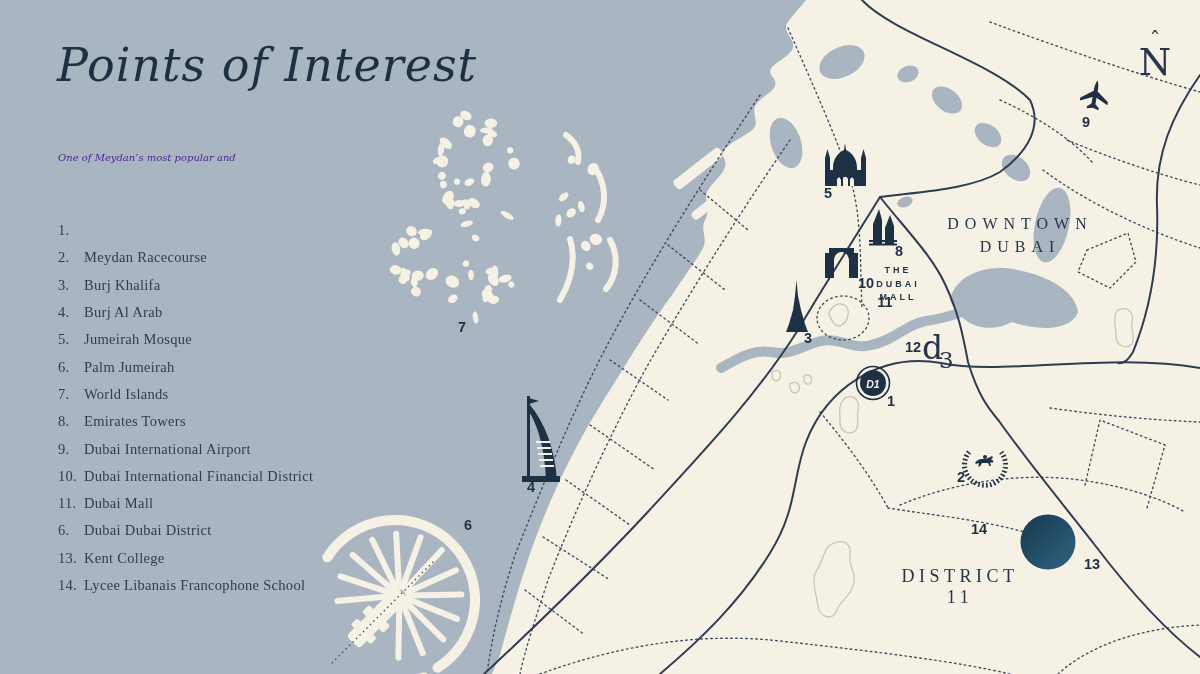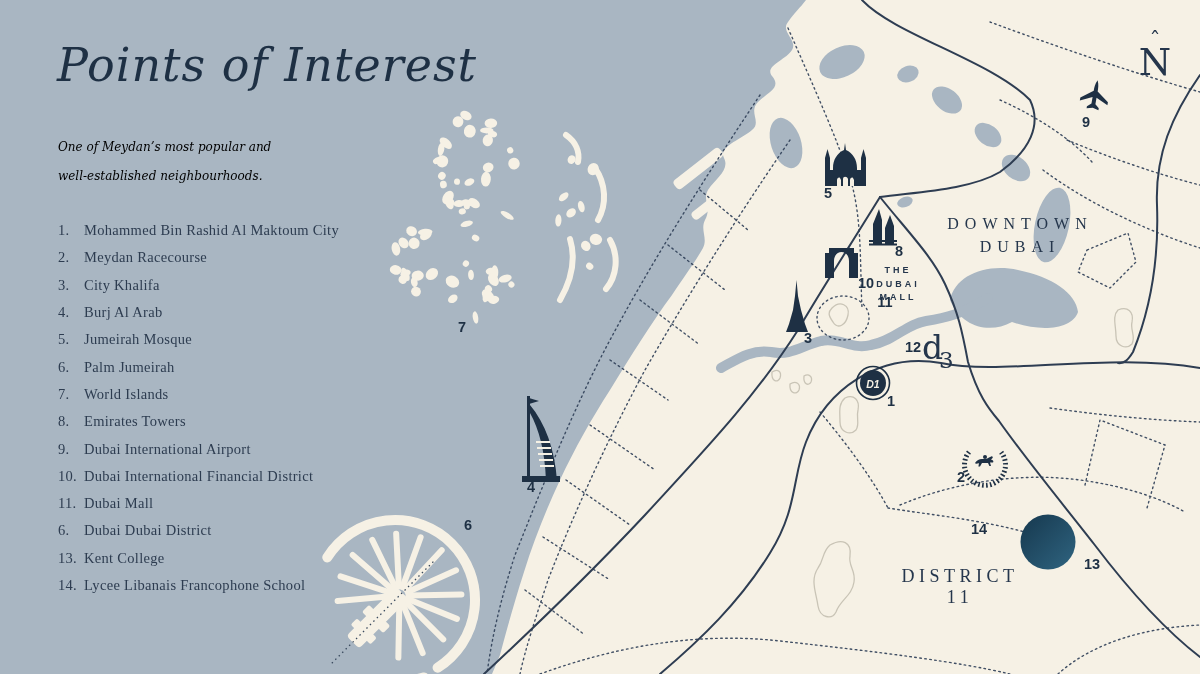--- a/index.html
+++ b/index.html
@@ -2,22 +2,22 @@
 <html><head>
 <meta charset="utf-8">
 <style>
   html,body{margin:0;padding:0;background:#8fa0ae;}
   .stage{position:relative;width:1200px;height:674px;overflow:hidden;background:#a9b6c2;
          font-family:"Liberation Serif",serif;}
   .stage svg{position:absolute;inset:0;display:block;}
   .overlay{position:absolute;inset:0;width:1200px;height:534px;pointer-events:none;}
   .title{position:absolute;left:57px;top:38px;font-family:"DejaVu Serif",serif;
          font-style:italic;font-weight:400;font-size:46px;color:#1e3044;letter-spacing:1px;}
-  .subtitle{position:absolute;left:58px;top:133px;font-family:"DejaVu Serif",serif;
-         font-style:italic;font-weight:500;font-size:12px;line-height:29px;color:#000000;}
+  .subtitle{position:absolute;left:58px;top:143px;font-family:"DejaVu Serif",serif;
+         font-style:italic;font-weight:500;font-size:10px;line-height:29px;color:#4c1d95;}
   .poi-list{position:absolute;left:58px;top:217px;font-family:"Liberation Serif",serif;
          font-size:14.5px;color:#2d3c50;letter-spacing:.3px;}
   .poi-row{display:flex;height:27.3px;align-items:center;}
   .poi-num{width:26px;flex:0 0 26px;}
   .map-label{position:absolute;color:#25364c;font-family:"Liberation Serif",serif;text-align:center;}
   .lbl-downtown{left:946px;top:212px;width:148px;font-size:16px;letter-spacing:6px;line-height:23px;}
   .lbl-mall{left:858px;top:264px;width:80px;font-size:9px;letter-spacing:3px;line-height:13.5px;font-weight:bold;font-family:"Liberation Sans",sans-serif;text-align:center;}
   .lbl-district{left:890px;top:566px;width:140px;font-size:18px;letter-spacing:4.5px;}
   .compass{left:1130px;top:30px;width:50px;line-height:1;}
   .compass .caret{font-size:22px;display:block;height:14px;font-family:"DejaVu Serif",serif;}
@@ -301,34 +301,32 @@
         <text x="913" y="352" text-anchor="middle">12</text>
         <text x="1092" y="569" text-anchor="middle">13</text>
         <text x="979" y="534" text-anchor="middle">14</text>
       </g>
 </svg>
 
 <div class="overlay">
   <div class="title">Points of Interest</div>
   <div class="subtitle">
     <div>One of Meydan’s most popular and</div>
-    <div>well-established neighbourhoods.</div>
   </div>
   <div class="poi-list" id="poi-list">
         <div class="poi-row">
           <span class="poi-num">1.</span>
-          <span>Mohammed Bin Rashid Al Maktoum City</span>
         </div>
         <div class="poi-row">
           <span class="poi-num">2.</span>
           <span>Meydan Racecourse</span>
         </div>
         <div class="poi-row">
           <span class="poi-num">3.</span>
-          <span>City Khalifa</span>
+          <span>Burj Khalifa</span>
         </div>
         <div class="poi-row">
           <span class="poi-num">4.</span>
           <span>Burj Al Arab</span>
         </div>
         <div class="poi-row">
           <span class="poi-num">5.</span>
           <span>Jumeirah Mosque</span>
         </div>
         <div class="poi-row">

